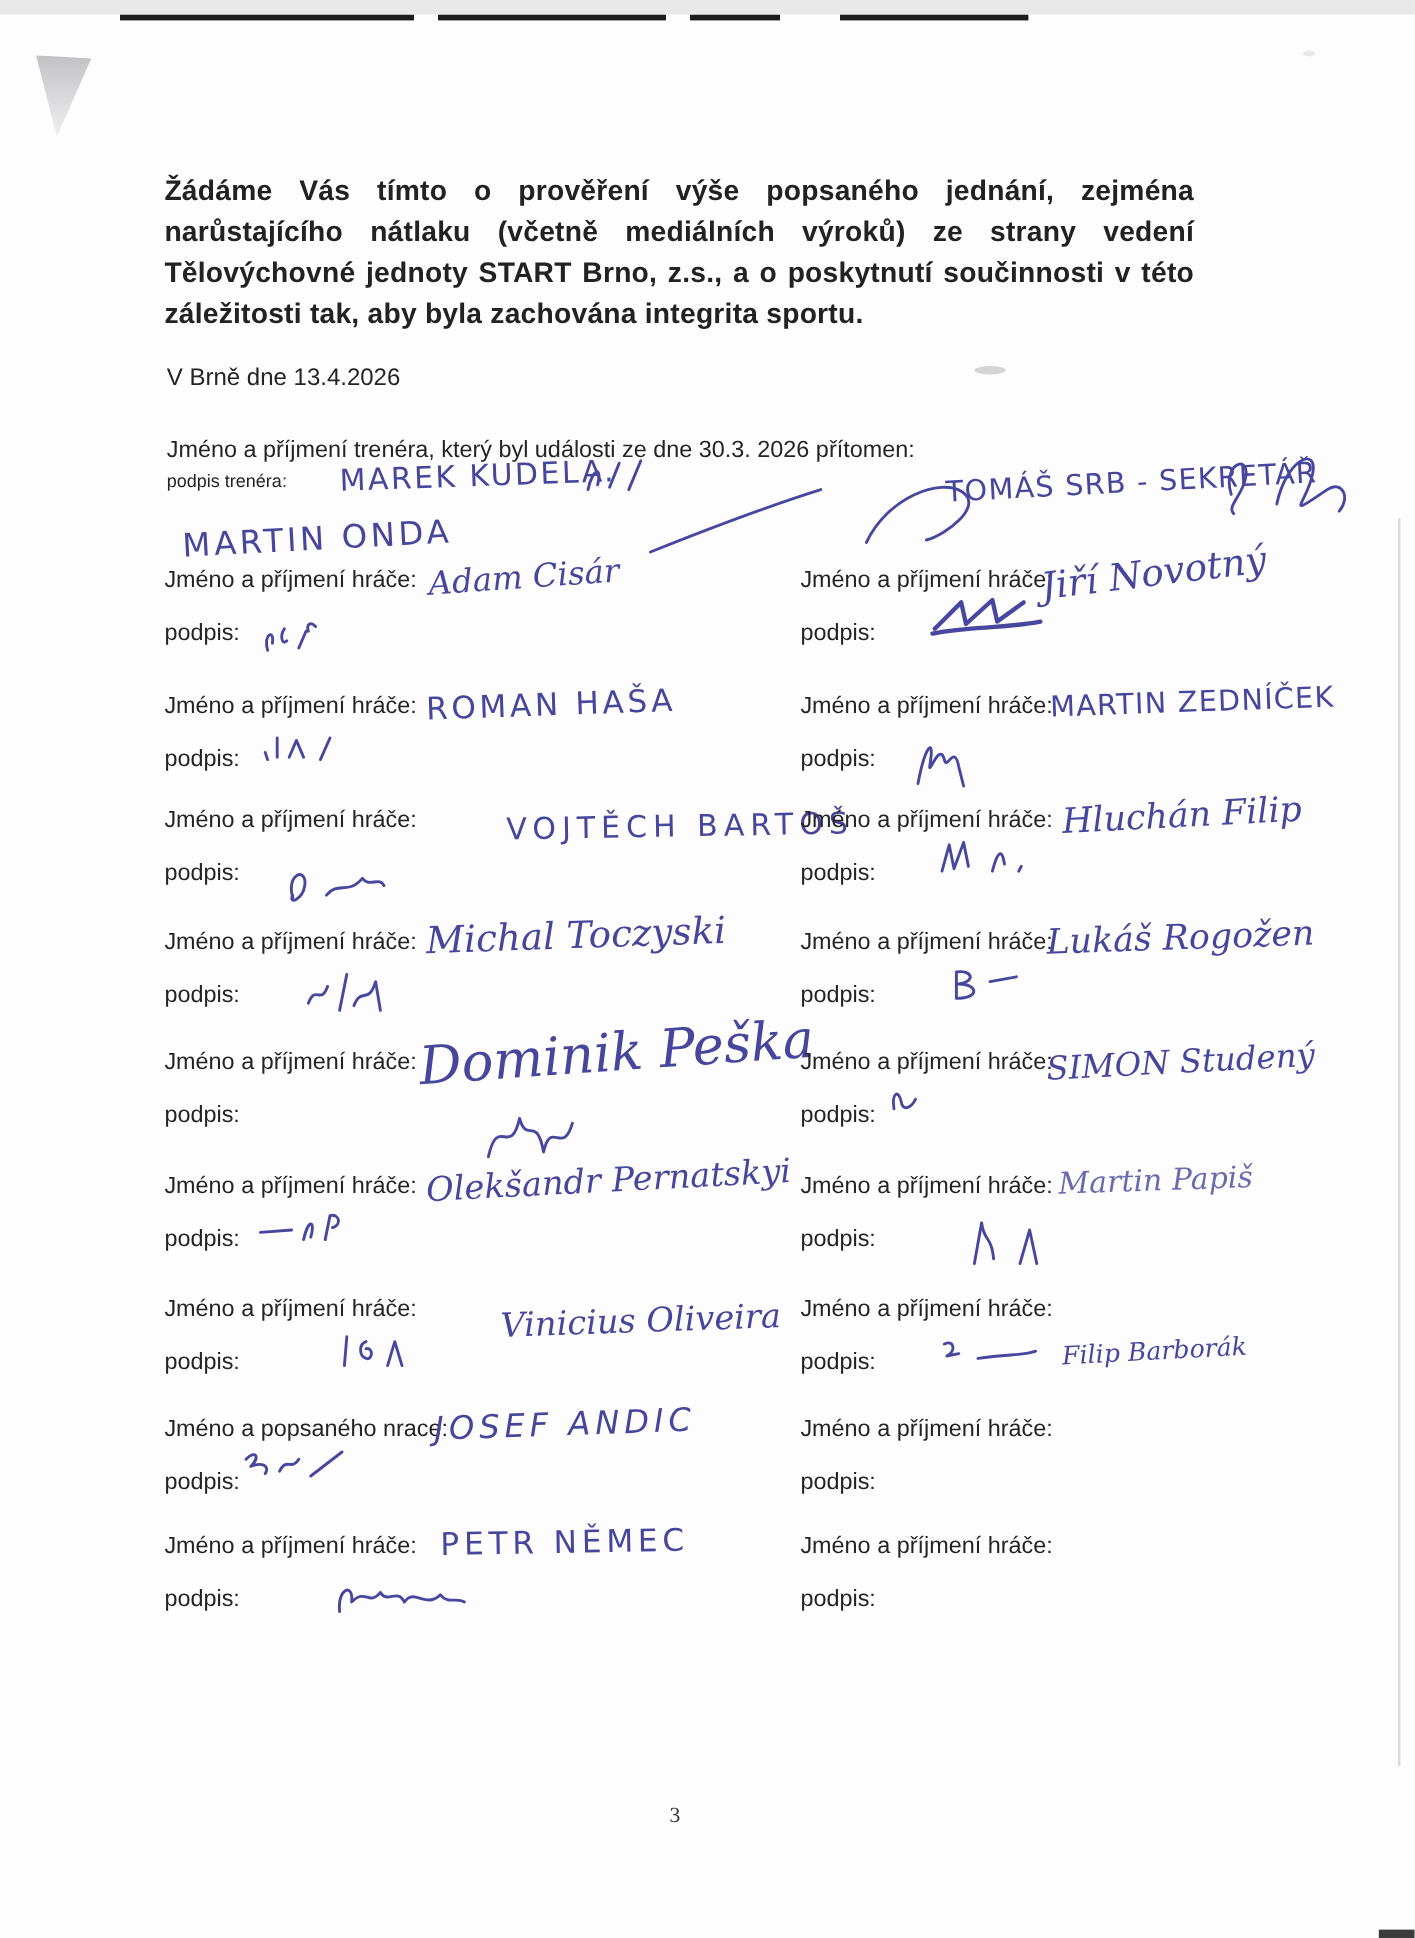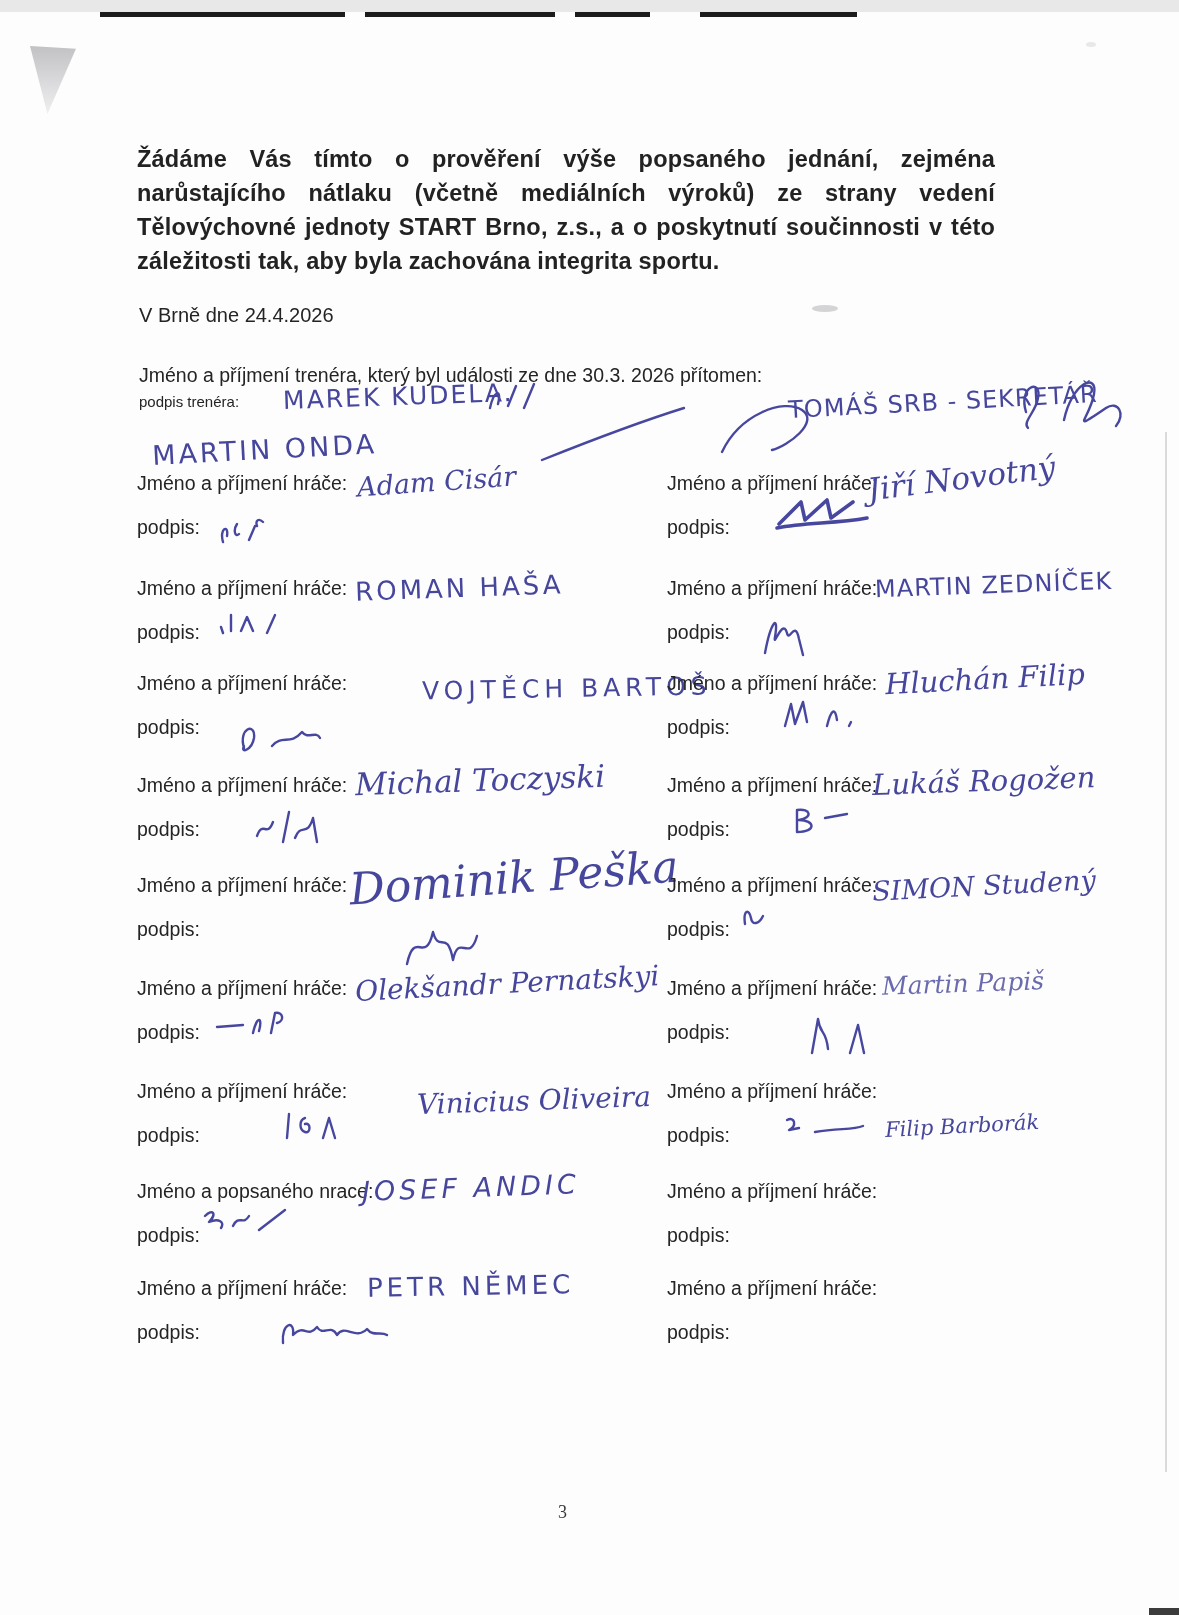--- a/index.html
+++ b/index.html
@@ -57,21 +57,21 @@
   <div class="topbar-seg" style="left:575px;width:75px;"></div>
   <div class="topbar-seg" style="left:700px;width:157px;"></div>
   <div class="corner-wedge"></div>
   <div class="edge-line"></div>
   <div class="bottombar"></div>
   <div class="corner-block"></div>
   <div class="smudge" style="left:812px;top:293px;width:26px;height:7px;"></div>
   <div class="smudge" style="left:1086px;top:30px;width:10px;height:5px;opacity:.3;"></div>
 
   <div class="intro">Žádáme Vás tímto o prověření výše popsaného jednání, zejména narůstajícího nátlaku (včetně mediálních výroků) ze strany vedení Tělovýchovné jednoty START Brno, z.s., a o poskytnutí součinnosti v této záležitosti tak, aby byla zachována integrita sportu.</div>
-  <div class="dateline">V Brně dne 24.4.2026</div>
+  <div class="dateline">V Brně dne 13.4.2026</div>
 
   <div class="trainer-label">Jméno a příjmení trenéra, který byl události ze dne 30.3. 2026 přítomen:</div>
   <div class="trainer-podpis">podpis trenéra:</div>
 
   <span class="hw hw-caps" style="left:283px;top:370px;font-size:25px;transform:rotate(-2deg);letter-spacing:2px;">MAREK KUDELA.</span>
   <span class="hw hw-caps" style="left:788px;top:376px;font-size:24px;transform:rotate(-3deg);letter-spacing:1px;">TOMÁŠ SRB - SEKRETÁŘ</span>
   <span class="hw hw-caps" style="left:152px;top:422px;font-size:27px;transform:rotate(-3deg);letter-spacing:3px;">MARTIN ONDA</span>
 
   <svg class="sig" style="left:472px;top:368px;" width="450" height="90">
     <path d="M18,28 C22,10 30,8 26,24 M36,26 L44,6 M52,28 L62,4"></path>

